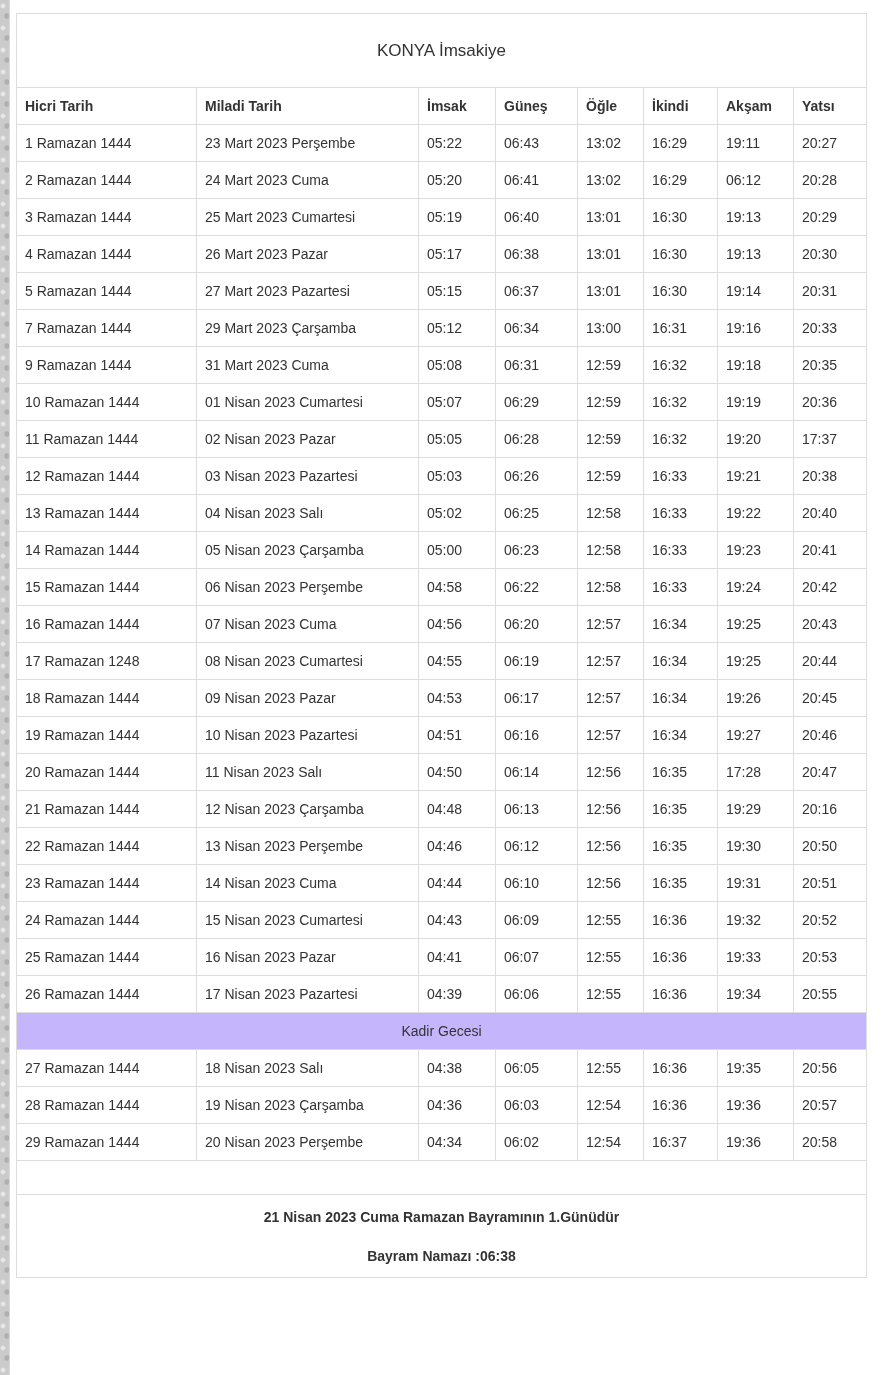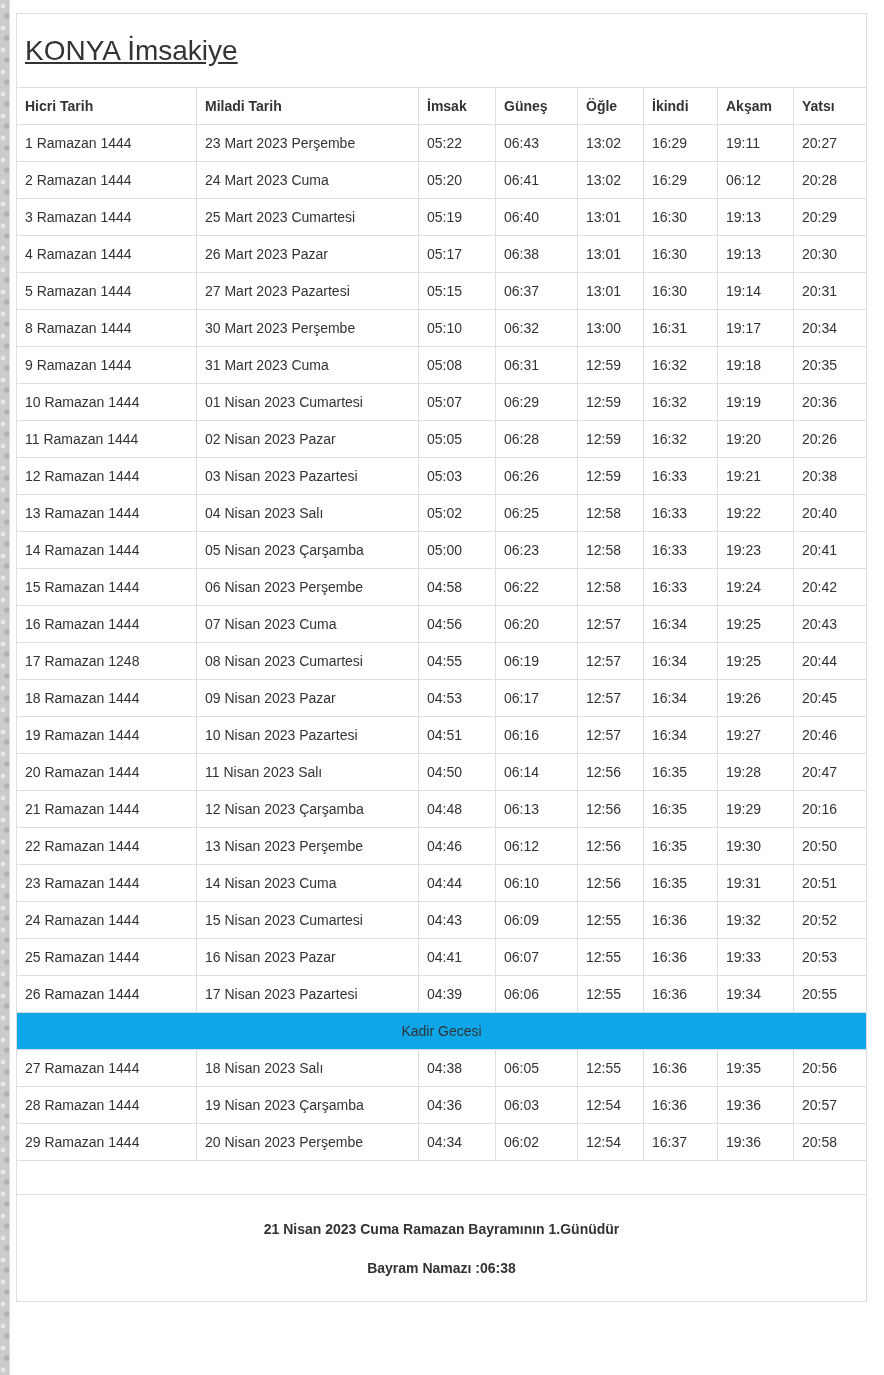--- a/index.html
+++ b/index.html
@@ -45,37 +45,36 @@
     height: 36px;
     text-align: left;
     vertical-align: middle;
     font-size: 14px;
     line-height: 17px;
     white-space: nowrap;
     overflow: hidden;
   }
   .title-cell {
     height: 73px;
-    text-align: left;
-    font-size: 28px;
+    text-align: center;
+    font-size: 17px;
     font-weight: 400;
     color: #333333;
-    text-decoration: underline;
   }
   th { font-weight: bold; }
   .kadir-cell {
-    background: #0ea5e9;
+    background: #c4b5fd;
     text-align: center;
   }
   .empty-cell { height: 33px; }
   .footer-cell {
     height: 78px;
     text-align: center;
     font-weight: bold;
-    padding: 12px;
+    padding: 0;
   }
   .footer-cell .f-line1 { margin: 14px 0 0 0; }
   .footer-cell .f-line2 { margin: 22px 0 12px 0; }
 </style>
 </head>
 <body>
 
 <div class="left-strip"></div>
 
 <div class="page">
@@ -150,28 +149,28 @@
           <td>5 Ramazan 1444</td>
           <td>27 Mart 2023 Pazartesi</td>
           <td>05:15</td>
           <td>06:37</td>
           <td>13:01</td>
           <td>16:30</td>
           <td>19:14</td>
           <td>20:31</td>
         </tr>
         <tr>
-          <td>8 Ramazan 1444</td>
-          <td>30 Mart 2023 Perşembe</td>
-          <td>05:10</td>
-          <td>06:32</td>
+          <td>7 Ramazan 1444</td>
+          <td>29 Mart 2023 Çarşamba</td>
+          <td>05:12</td>
+          <td>06:34</td>
           <td>13:00</td>
           <td>16:31</td>
-          <td>19:17</td>
-          <td>20:34</td>
+          <td>19:16</td>
+          <td>20:33</td>
         </tr>
         <tr>
           <td>9 Ramazan 1444</td>
           <td>31 Mart 2023 Cuma</td>
           <td>05:08</td>
           <td>06:31</td>
           <td>12:59</td>
           <td>16:32</td>
           <td>19:18</td>
           <td>20:35</td>
@@ -187,21 +186,21 @@
           <td>20:36</td>
         </tr>
         <tr>
           <td>11 Ramazan 1444</td>
           <td>02 Nisan 2023 Pazar</td>
           <td>05:05</td>
           <td>06:28</td>
           <td>12:59</td>
           <td>16:32</td>
           <td>19:20</td>
-          <td>20:26</td>
+          <td>17:37</td>
         </tr>
         <tr>
           <td>12 Ramazan 1444</td>
           <td>03 Nisan 2023 Pazartesi</td>
           <td>05:03</td>
           <td>06:26</td>
           <td>12:59</td>
           <td>16:33</td>
           <td>19:21</td>
           <td>20:38</td>
@@ -276,21 +275,21 @@
           <td>19:27</td>
           <td>20:46</td>
         </tr>
         <tr>
           <td>20 Ramazan 1444</td>
           <td>11 Nisan 2023 Salı</td>
           <td>04:50</td>
           <td>06:14</td>
           <td>12:56</td>
           <td>16:35</td>
-          <td>19:28</td>
+          <td>17:28</td>
           <td>20:47</td>
         </tr>
         <tr>
           <td>21 Ramazan 1444</td>
           <td>12 Nisan 2023 Çarşamba</td>
           <td>04:48</td>
           <td>06:13</td>
           <td>12:56</td>
           <td>16:35</td>
           <td>19:29</td>

